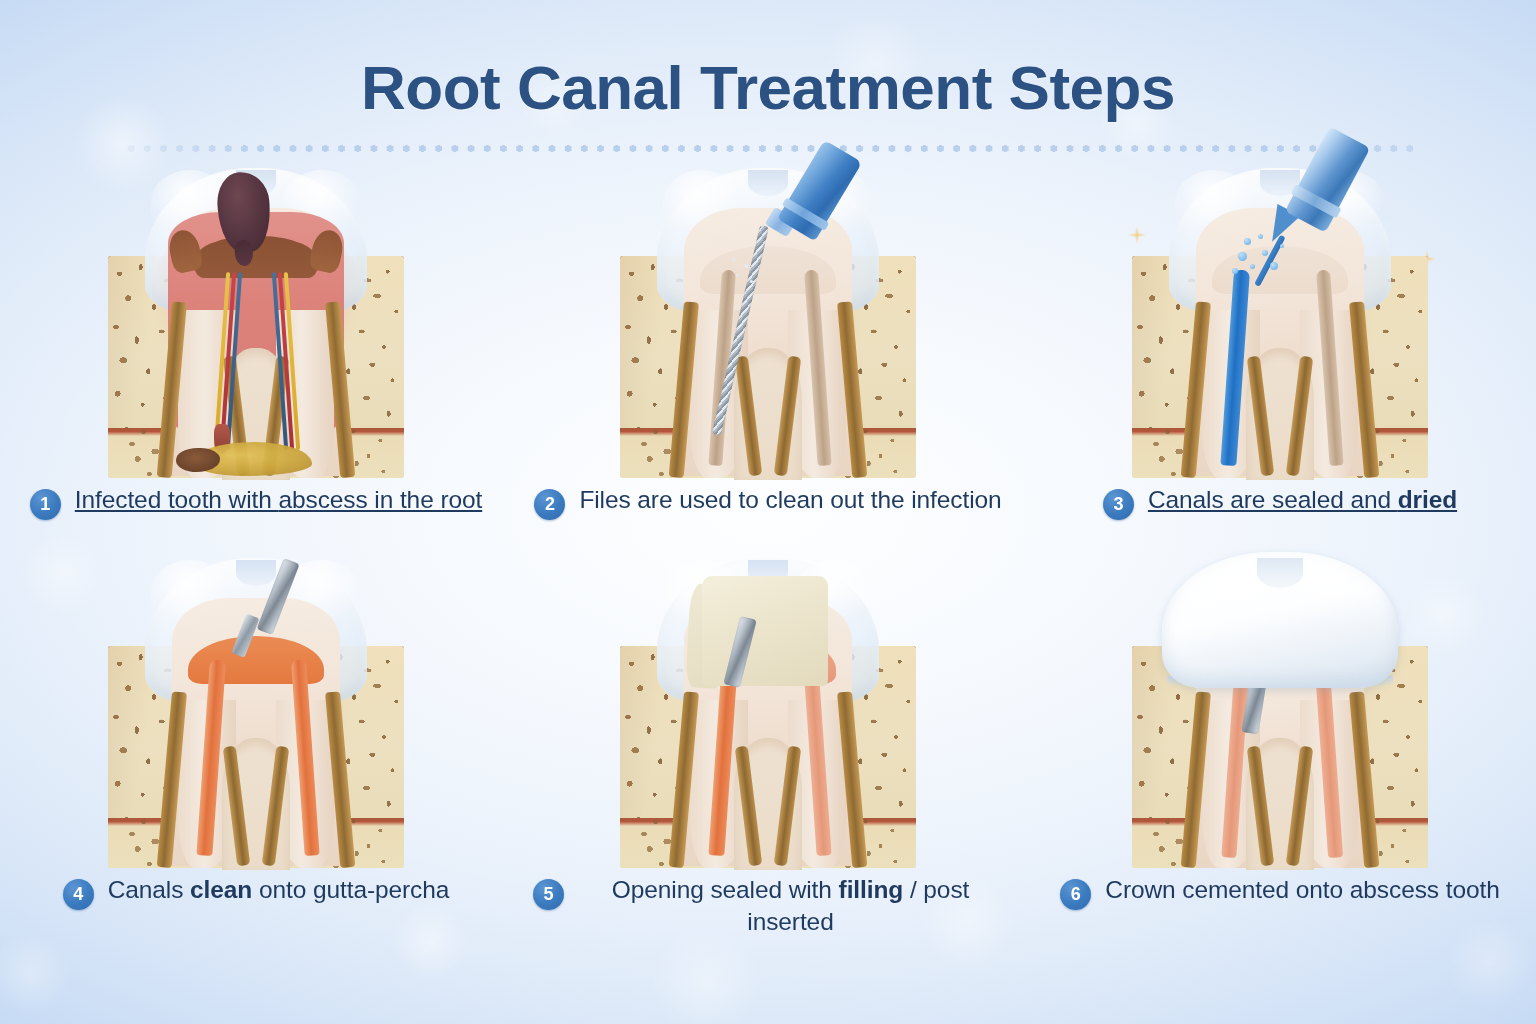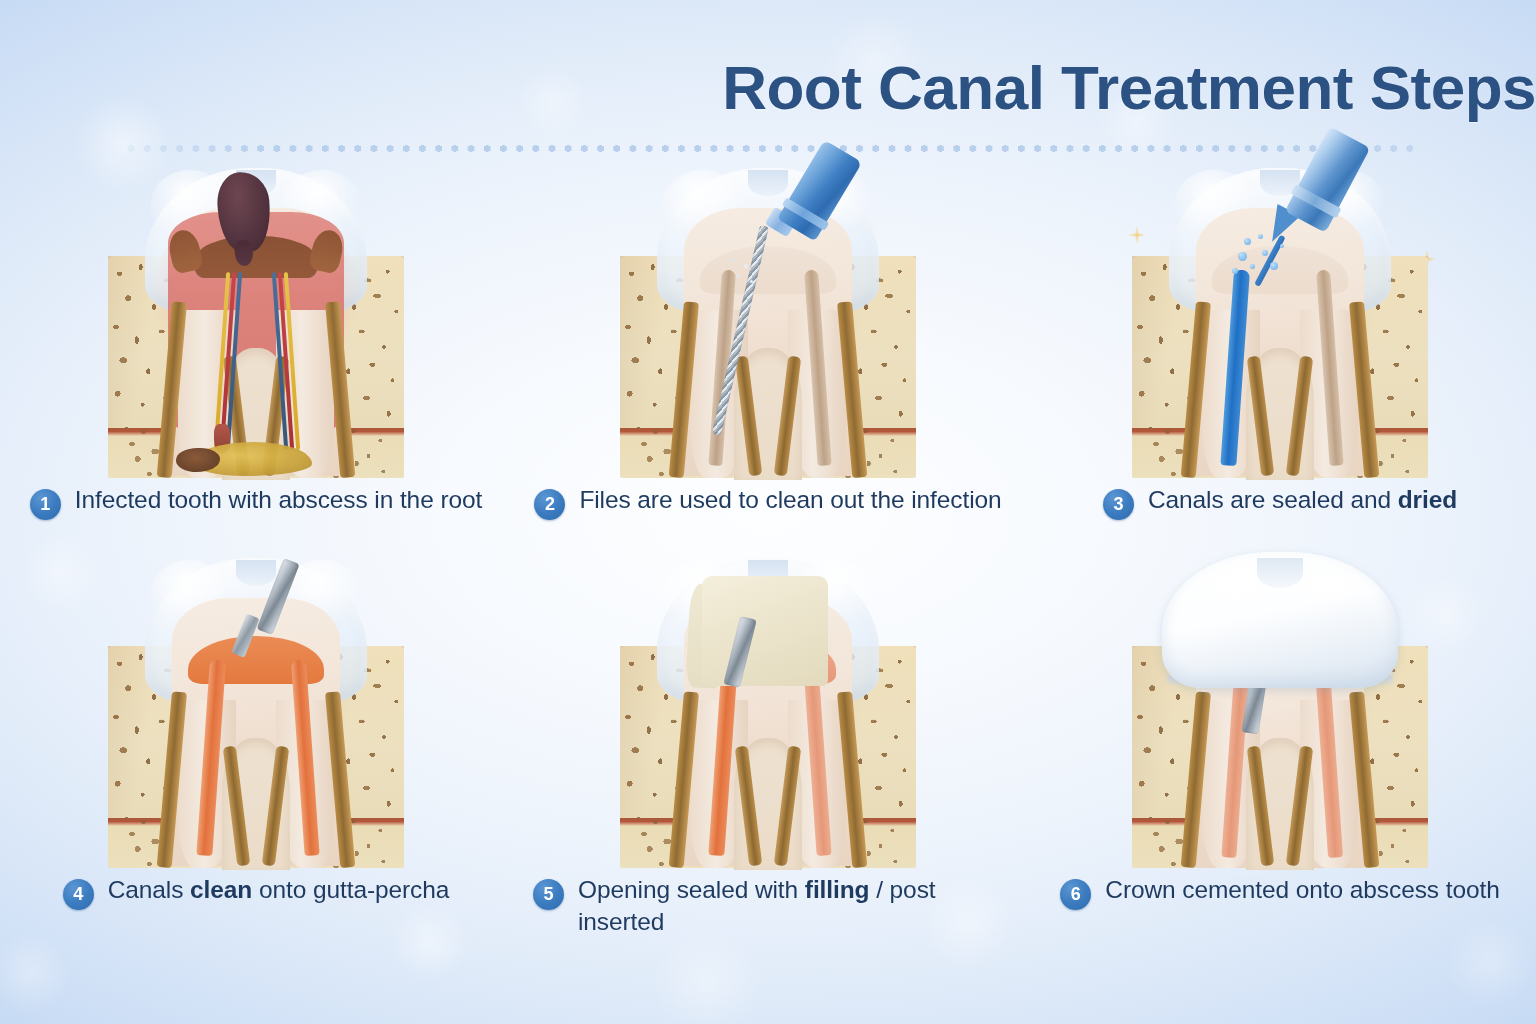--- a/index.html
+++ b/index.html
@@ -38,21 +38,21 @@
       radial-gradient(circle 55px at 74% 12%, rgba(255,255,255,.7), rgba(255,255,255,0) 70%),
       radial-gradient(circle 70px at 57% 6%, rgba(255,255,255,.6), rgba(255,255,255,0) 70%),
       radial-gradient(circle 50px at 36% 10%, rgba(255,255,255,.65), rgba(255,255,255,0) 70%),
       radial-gradient(circle 64px at 97% 94%, rgba(255,255,255,.5), rgba(255,255,255,0) 70%),
       radial-gradient(circle 58px at 2% 95%, rgba(255,255,255,.55), rgba(255,255,255,0) 70%);
   }
 
   
   #header { position: absolute; top: 0; left: 0; width: 1536px; }
   #page-title {
-    text-align: right;
+    text-align: center;
     font-size: 62px;
     font-weight: 700;
     color: #2c5183;
     letter-spacing: -.5px;
     padding-top: 52px;
     text-shadow: 0 1px 1px rgba(255,255,255,.6);
   }
   #divider {
     margin: 22px auto 0;
     width: 1290px; height: 7px;
@@ -82,25 +82,25 @@
     flex: 0 0 auto;
     width: 31px; height: 31px; border-radius: 50%;
     background: radial-gradient(circle at 35% 28%, #5b96d4 0%, #3b7bbf 52%, #2f6cae 100%);
     color: #fff; font-size: 18px; font-weight: 700;
     display: flex; align-items: center; justify-content: center;
     margin-top: 5px;
     box-shadow: 0 1px 2px rgba(40,80,130,.35);
   }
   .caption-text {
     font-size: 24.5px; line-height: 1.30;
-    color: #1f3a5f; font-weight: 500; 
+    color: #1f3a5f; font-weight: 500; text-align: center;
     letter-spacing: -.1px;
   }
   .caption-text b { font-weight: 700; }
-  .cap-left { text-align: right; }
+  .cap-left { text-align: right; text-decoration: underline; }
 
   
   .fig { position: absolute; inset: 0; }
 
   
   .bone-left, .bone-right {
     position: absolute; top: 96px; height: 222px; width: 96px;
     background:
       linear-gradient(100deg, rgba(120,80,40,.10), rgba(255,255,255,0) 40%),
       linear-gradient(#f0e0bb, #ece0c0 45%, #e7d9b3 100%);

